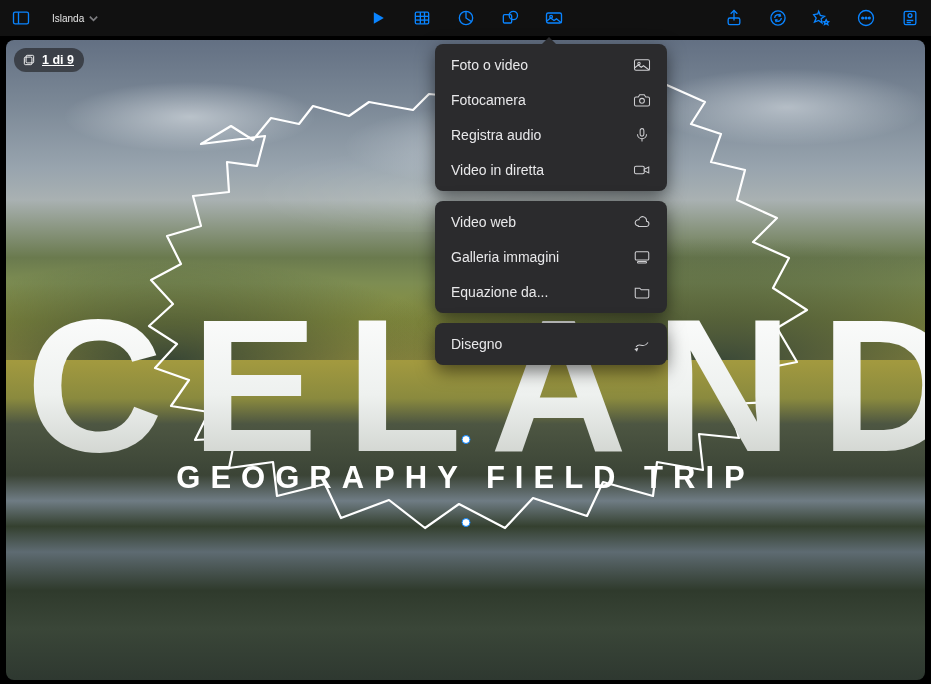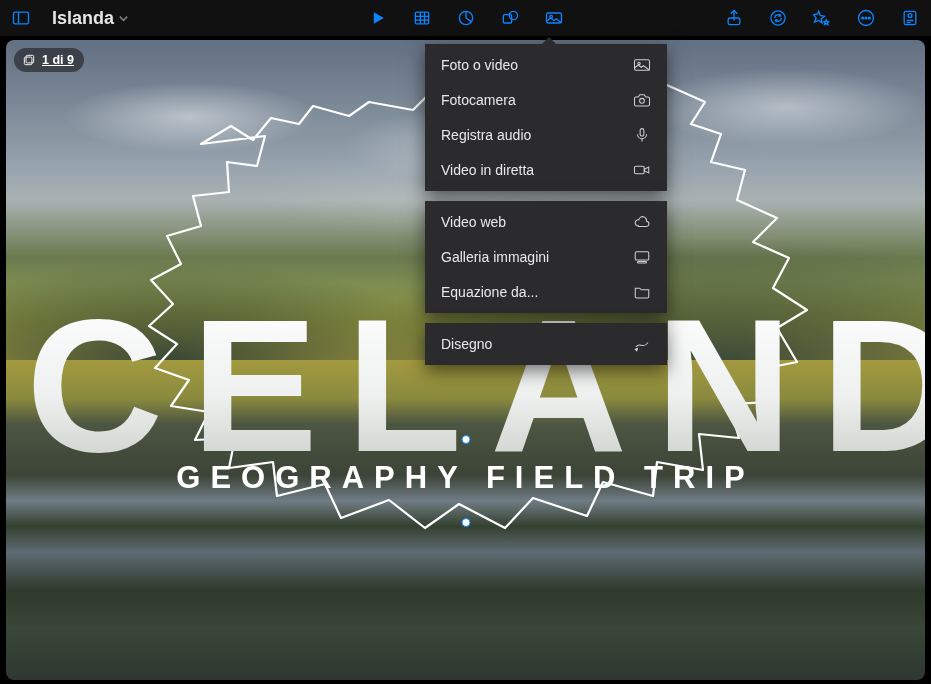--- a/index.html
+++ b/index.html
@@ -26,22 +26,22 @@
     .tb-left  { flex: 0 0 auto; }
     .tb-center{ position: absolute; left: 50%; transform: translateX(-50%); gap: 22px; }
     .tb-right { position: absolute; right: 10px; gap: 22px; }
 
     .tb-icon { width: 22px; height: 22px; display: flex; align-items: center; justify-content: center; cursor: pointer; }
     .tb-icon svg { width: 20px; height: 20px; fill: none; stroke: #0a84ff; stroke-width: 1.6; }
     .tb-icon.filled svg { fill: #0a84ff; stroke: none; }
 
     .doc-title {
       color: #e5e5e5;
-      font-size: 18px;
-      font-weight: 700;
+      font-size: 10px;
+      font-weight: 400;
       display: flex;
       align-items: center;
       gap: 4px;
       margin-left: 6px;
       cursor: pointer;
     }
     .doc-title svg { width: 11px; height: 11px; fill: #7d7d80; }
 
     
     .canvas {
@@ -157,24 +157,25 @@
     .popover::before {
       content: "";
       position: absolute;
       top: -7px; left: 116px;
       border-left: 8px solid transparent;
       border-right: 8px solid transparent;
       border-bottom: 8px solid #2b2b2d;
     }
     .pop-group {
       background: #2b2b2d;
-      border-radius: 0;
+      border-radius: 8px;
       padding: 4px;
       margin-bottom: 10px;
       box-shadow: 0 6px 18px rgba(0,0,0,.55);
+      margin-left: 10px;
     }
     .pop-item {
       display: flex;
       align-items: center;
       justify-content: space-between;
       padding: 9px 12px;
       color: #e8e8ea;
       font-size: 14px;
       border-radius: 9px;
       cursor: pointer;

